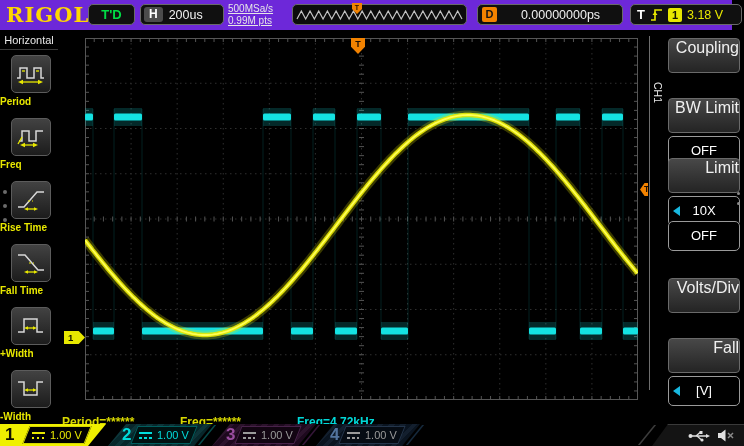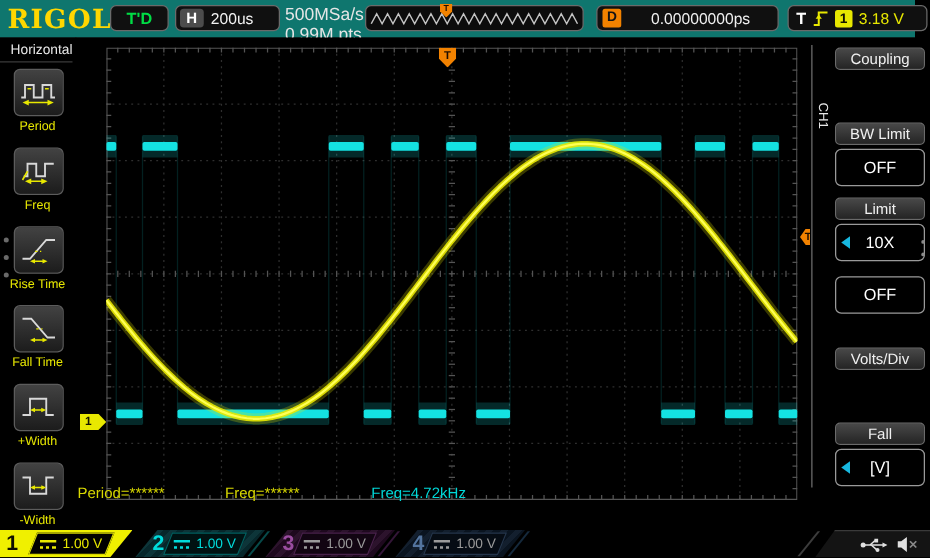--- a/index.html
+++ b/index.html
@@ -1,55 +1,55 @@
 <!DOCTYPE html>
 <html><head>
 <meta charset="utf-8">
 <style>
   html,body{margin:0;padding:0;background:#000;}
   body{width:744px;height:446px;position:relative;overflow:hidden;
        font-family:"Liberation Sans","DejaVu Sans",sans-serif;color:#ddd;
        -webkit-font-smoothing:antialiased;}
 
   
-  .top-bar{position:absolute;left:0;top:0;width:732px;height:30px;background:#0f766e;border-bottom:1px solid #161616;}
+  .top-bar{position:absolute;left:0;top:0;width:732px;height:30px;background:#6d28d9;border-bottom:1px solid #161616;}
   .logo{position:absolute;left:6px;top:2px;font-family:"DejaVu Serif","Liberation Serif",serif;
         font-weight:900;font-size:21px;letter-spacing:1px;color:#ffd700;}
   .tbox{position:absolute;top:4px;height:21px;background:#101010;border:1px solid #6a6a6a;
         border-radius:5px;display:flex;align-items:center;box-sizing:border-box;}
   .td-box{left:88px;width:47px;justify-content:center;}
   .td-text{color:#00dd45;font-weight:bold;font-size:13px;}
   .h-box{left:140px;width:84px;padding:0 3px;gap:6px;}
   .h-badge{background:#4c4c4c;color:#fff;font-weight:bold;font-size:12px;padding:0 5px;
            border-radius:3px;height:15px;line-height:15px;}
   .h-val{color:#f2f2f2;font-size:12.5px;}
-  .rate{position:absolute;left:228px;top:3px;font-size:14px;line-height:1.15;color:#e6e6e6;}
+  .rate{position:absolute;left:228px;top:3px;font-size:10px;line-height:1.15;color:#e6e6e6;text-decoration:underline;}
   .preview{left:292px;width:175px;background:#0c0c0c;}
   .pv-marker{position:absolute;left:352px;top:3px;width:10px;height:11px;background:#f28200;
              clip-path:polygon(0 0,100% 0,100% 55%,50% 100%,0 55%);
              color:#201000;font-size:7px;font-weight:bold;text-align:center;line-height:9px;}
   .d-box{left:477px;width:146px;padding:0 4px;gap:6px;}
   .d-badge{background:#f28200;color:#141414;font-weight:bold;font-size:11px;width:15px;height:15px;
            border-radius:2px;text-align:center;line-height:15px;}
   .d-val{color:#f0f0f0;font-size:12.5px;flex:1;text-align:center;}
   .t-box{left:630px;width:112px;padding:0 6px;gap:5px;}
   .t-label{color:#fff;font-weight:bold;font-size:13px;}
   .src-badge{background:#e8e800;color:#141400;font-weight:bold;font-size:11px;width:14px;height:14px;
              border-radius:2px;text-align:center;line-height:14px;}
   .t-level{color:#e8e800;font-size:12.5px;}
 
   
   .left-sidebar{position:absolute;left:0;top:30px;width:60px;height:394px;background:#000;
                 border-right:1px solid #3a3a3a;}
-  .ls-title{position:absolute;left:0;top:4px;width:58px;text-align:right;font-size:11px;color:#e8e8e8;
+  .ls-title{position:absolute;left:0;top:4px;width:58px;text-align:center;font-size:11px;color:#e8e8e8;
             border-bottom:1px solid #3a3a3a;padding-bottom:3px;}
   .hbtn{position:absolute;left:11px;width:40px;height:38px;border-radius:5px;
         background:linear-gradient(#424242,#1c1c1c);border:1px solid #5c5c5c;box-sizing:border-box;
         display:flex;align-items:center;justify-content:center;}
-  .hlabel{position:absolute;width:60px;text-align:center;font-size:10px;color:#e8e800;}
+  .hlabel{position:absolute;width:60px;text-align:left;font-size:10px;color:#e8e800;font-weight:bold;}
   .ls-dots span{display:block;width:4px;height:4px;border-radius:50%;background:#6a6a6a;margin:10px 0;}
 
   
   .grid-area{position:absolute;left:60px;top:30px;width:588px;height:394px;background:#000;}
   #scope-svg{position:absolute;left:25px;top:8px;}
   .trig-top{position:absolute;left:291px;top:8px;width:14px;height:16px;background:#f28200;
             clip-path:polygon(0 0,100% 0,100% 55%,50% 100%,0 55%);
             color:#1d0e00;font-size:9px;font-weight:bold;text-align:center;line-height:12px;}
   .trig-level{position:absolute;left:580px;top:153px;width:13px;height:13px;background:#f28200;
               clip-path:polygon(100% 0,35% 0,0 50%,35% 100%,100% 100%);
@@ -57,31 +57,31 @@
   .ch1-marker{position:absolute;left:4px;top:301px;width:21px;height:13px;background:#e8e800;
               clip-path:polygon(0 0,70% 0,100% 50%,70% 100%,0 100%);
               color:#141400;font-size:9.5px;font-weight:bold;text-align:left;line-height:13px;
               padding-left:4px;box-sizing:border-box;}
 
   
   .right-menu{position:absolute;left:648px;top:30px;width:96px;height:394px;background:#000;}
   .menu-line{position:absolute;left:1px;top:6px;bottom:34px;width:1px;background:#c8c8c8;opacity:.55;}
   .ch-tab{position:absolute;left:4px;top:52px;color:#e8e8e8;font-size:10.5px;writing-mode:vertical-rl;}
   .mi{position:absolute;left:20px;width:72px;}
-  .mi-label{height:18px;border-radius:4px;background:linear-gradient(#484848,#242424);
-            border:1px solid #6a6a6a;box-sizing:border-box;color:#f0f0f0;font-size:12px;
-            text-align:center;line-height:17px;}
+  .mi-label{height:35px;border-radius:4px;background:linear-gradient(#484848,#242424);
+            border:1px solid #6a6a6a;box-sizing:border-box;color:#f0f0f0;font-size:16px;
+            text-align:right;line-height:17px;}
   .mi-value{margin-top:3px;height:30px;border-radius:5px;background:#000;border:1px solid #9a9a9a;
             box-sizing:border-box;color:#fff;font-size:13px;text-align:center;line-height:28px;position:relative;}
   .mi-arrow{position:absolute;left:4px;top:9px;width:0;height:0;border:5px solid transparent;
             border-right:7px solid #18b8e0;border-left:none;}
   .menu-dots span{display:block;width:3px;height:3px;border-radius:50%;background:#8a8a8a;margin:7px 0;}
 
   
-  .meas{position:absolute;top:387px;font-size:12px;font-weight:normal;}
+  .meas{position:absolute;top:415px;font-size:12px;font-weight:bold;}
   .channel-bar{position:absolute;left:0;top:424px;width:744px;height:22px;background:#000;}
   .chb{position:absolute;top:0;height:22px;}
   .chb .num{position:absolute;left:5px;top:0px;font-size:17px;font-weight:bold;line-height:22px;}
   .ch-val{position:absolute;left:26px;right:18px;top:2px;bottom:2px;transform:skewX(-22deg);
           border:1px solid;display:flex;align-items:center;justify-content:center;}
   .unskew{transform:skewX(22deg);display:flex;align-items:center;gap:5px;font-size:11px;}
   .dc-icon{display:inline-block;width:13px;height:7px;
            background-image:linear-gradient(currentColor,currentColor),
              repeating-linear-gradient(90deg,currentColor 0 2.5px,transparent 2.5px 5px);
            background-size:100% 2px,100% 2px;background-position:0 0,0 100%;background-repeat:no-repeat;}

